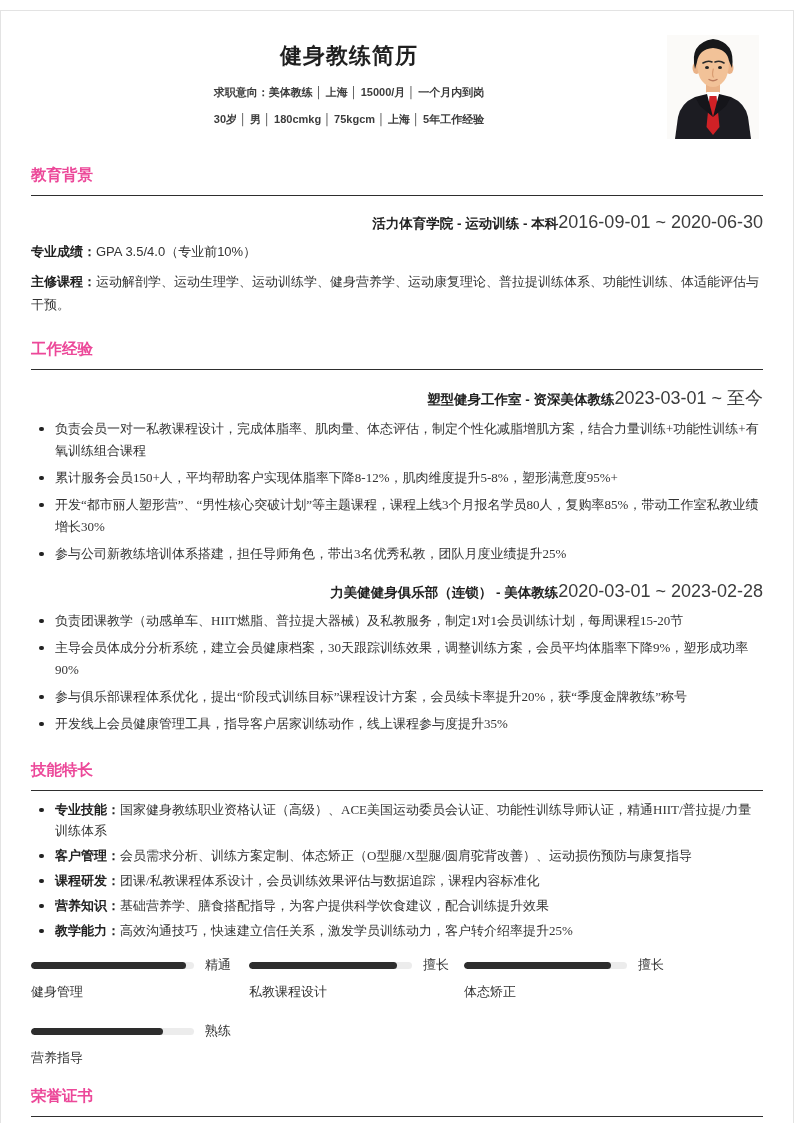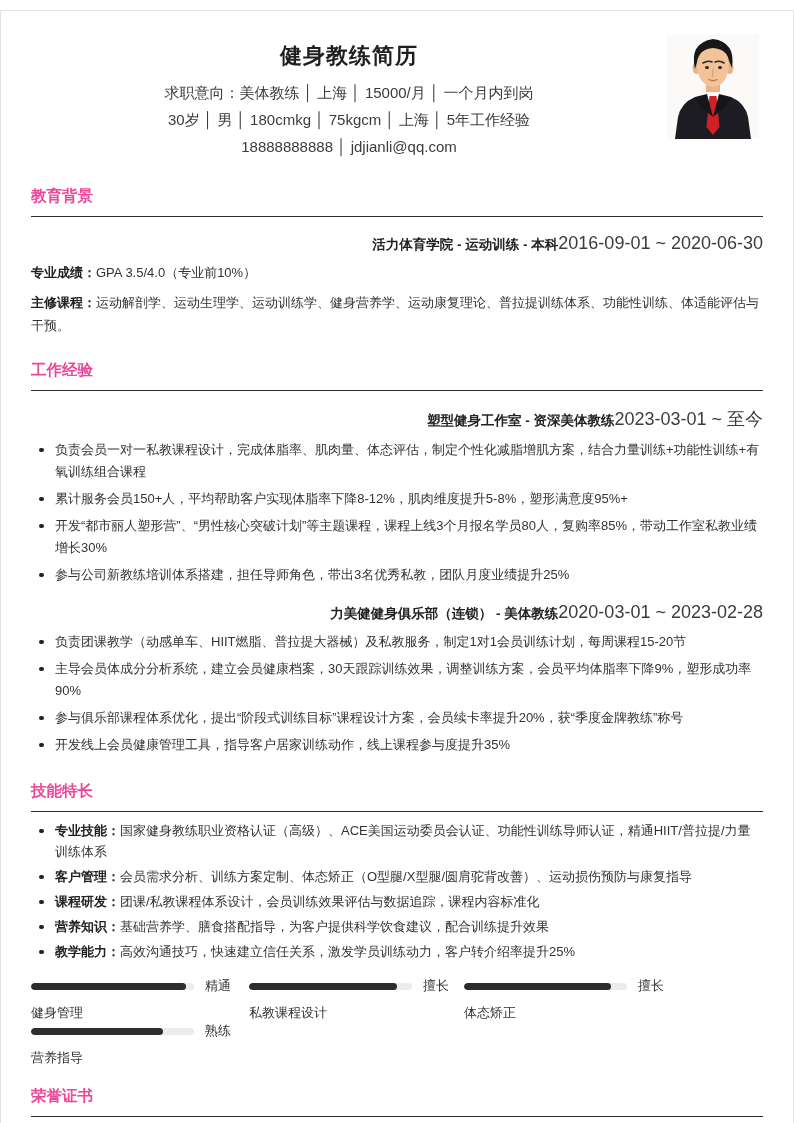--- a/index.html
+++ b/index.html
@@ -7,71 +7,70 @@
   body { font-family:"Liberation Sans","DejaVu Sans",sans-serif; color:#333; }
   .page {
     width:794px; height:1123px; margin:10px auto; background:#fff;
     border:1px solid #e3e3e3; padding:0 30px; overflow:hidden; position:relative;
   }
 
   
   .header { display:flex; padding-top:24px; }
   .header-left { flex:1; text-align:center; }
   .resume-title { font-size:22px; font-weight:bold; color:#1f1f1f; margin:6px 0 8px; letter-spacing:1px; }
-  .contact-line { font-size:15px; line-height:27px; color:#3c3c3c; }
+  .contact-line { font-size:11px; line-height:27px; color:#3c3c3c;font-weight:bold; }
   .photo-box { width:92px; height:104px; flex:0 0 auto; margin-right:4px; background:#fbfaf8; }
 
   
   .section-title {
     font-size:15.5px; font-weight:bold; color:#ec4899;
     padding-bottom:9px; border-bottom:1.6px solid #2e2e2e;
   }
   .mt-edu { margin-top:26px; }
   .mt-work { margin-top:23px; }
   .mt-skill { margin-top:25px; }
   .mt-honor { margin-top:19px; }
 
   .entry-head { display:flex; justify-content:flex-end; align-items:baseline; margin-top:16px; }
   .entry-title { font-size:13.5px; font-weight:bold; color:#222; }
   .entry-date { font-size:18px; color:#3c3c3c; }
 
   .edu-line { font-size:13px; line-height:23px; margin-top:7px; color:#333; }
   .edu-line b { color:#222; }
 
-  .bullets { margin-top:8px; }
+  .bullets { margin-top:8px;font-family:Liberation Serif, serif; }
   .bullet {
     position:relative; padding-left:24px; font-size:13px; line-height:22px;
     margin-bottom:5px; color:#333;
   }
   .bullet.tight { line-height:21px; margin-bottom:4px; }
   .bullet::before {
     content:""; position:absolute; left:8px; top:8.5px;
     width:4.5px; height:4.5px; border-radius:50%; background:#222;
   }
   .bullet b { color:#222; }
 
   
-  .bars { display:grid; grid-template-columns:218px 215px 1fr; margin-top:15px; }
+  .bars { display:grid; grid-template-columns:218px 215px 1fr; row-gap:21px; margin-top:15px; }
   .bar-row { display:flex; align-items:center; gap:11px; }
   .bar-track { width:163px; height:7px; background:#ececec; border-radius:4px; overflow:hidden; }
   .bar-fill { height:100%; background:#2d2d2d; border-radius:4px; }
   .bar-level { font-size:13px; color:#333; }
   .bar-name { font-size:13px; color:#333; margin-top:9px; }
 </style>
 </head>
 <body>
 
 <div class="page">
 
   <div class="header">
     <div class="header-left">
       <div class="resume-title">健身教练简历</div>
       <div class="contact-line">求职意向：美体教练 │ 上海 │ 15000/月 │ 一个月内到岗</div>
       <div class="contact-line">30岁 │ 男 │ 180cmkg │ 75kgcm │ 上海 │ 5年工作经验</div>
-      <div class="contact-line">18888888888 │ jdjianli@qq.com</div>
     </div>
     <div class="photo-box">
       <svg viewBox="0 0 92 104" width="92" height="104" xmlns="http://www.w3.org/2000/svg">
         <rect width="92" height="104" fill="#fbfaf8"></rect>
         <path d="M8 104 L11 82 Q14 68 28 62 L64 62 Q78 68 81 82 L84 104 Z" fill="#1c1c22"></path>
         <rect x="39" y="46" width="14" height="18" fill="#eab287"></rect>
         <path d="M36 60 L46 82 L56 60 L52 57 L40 57 Z" fill="#ffffff"></path>
         <path d="M42.5 61 L49.5 61 L52.5 92 L46 100 L39.5 92 Z" fill="#cf2126"></path>
         <path d="M28 62 L40 59 L46 82 L33 71 Z" fill="#15151a"></path>
         <path d="M64 62 L52 59 L46 82 L59 71 Z" fill="#15151a"></path>

